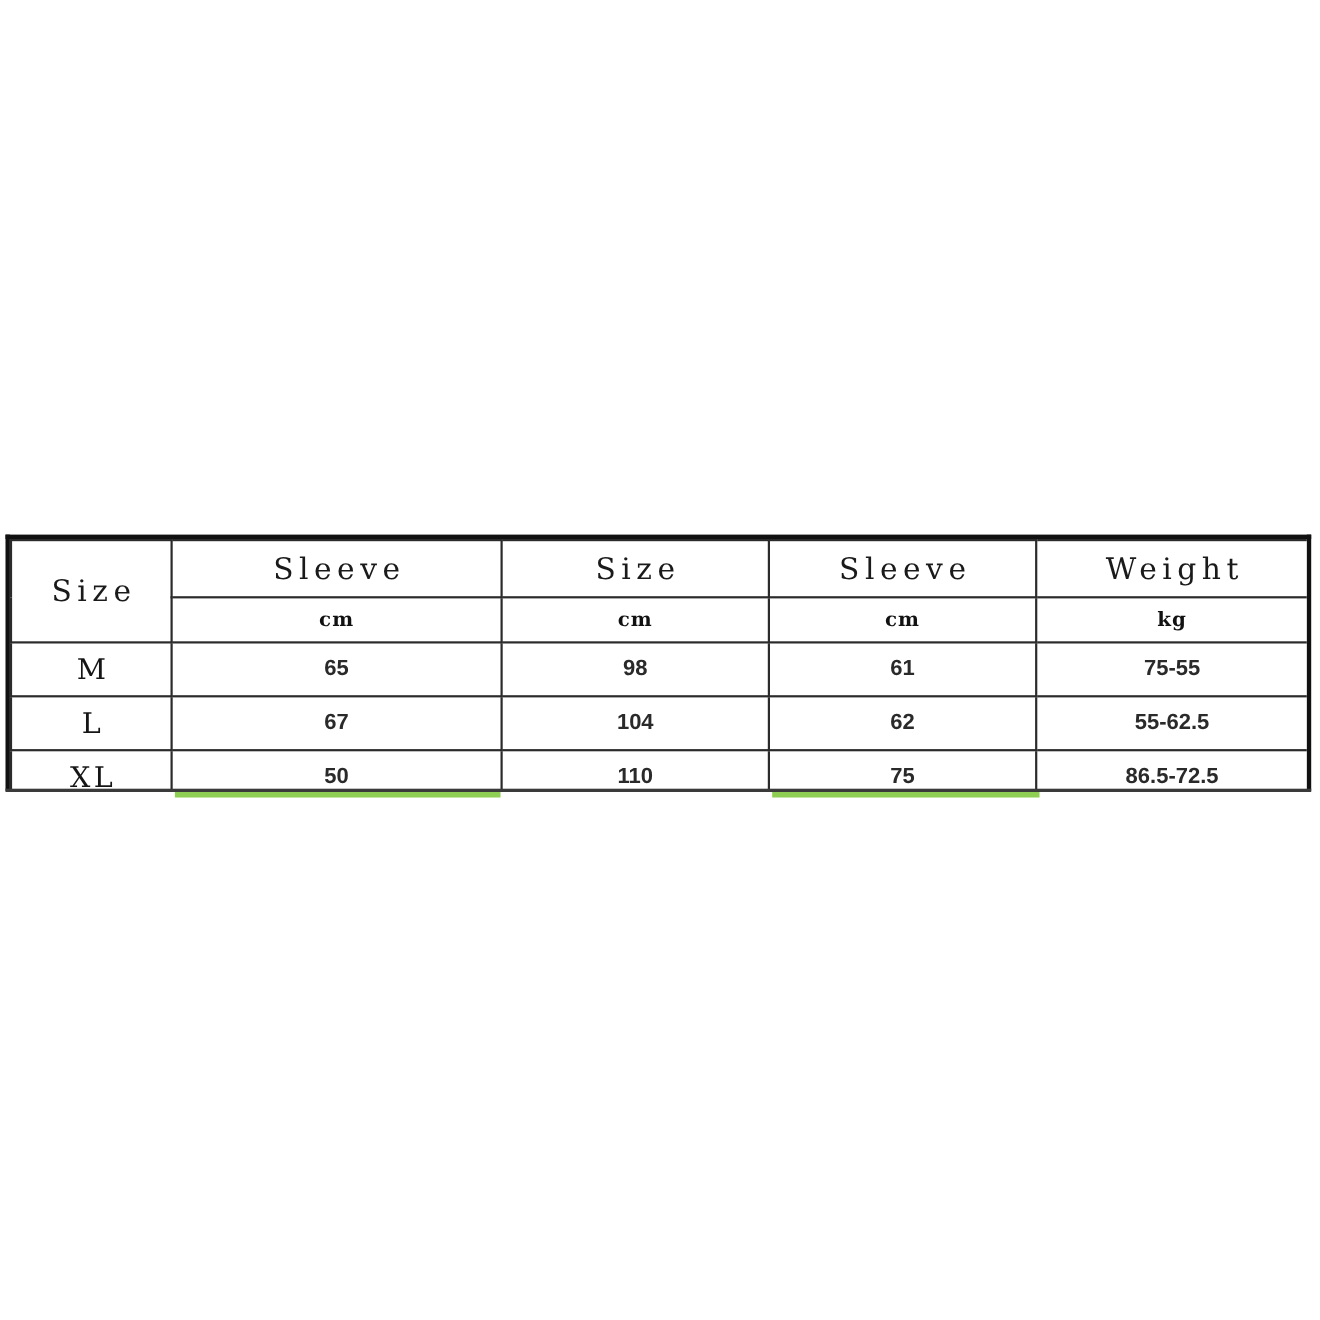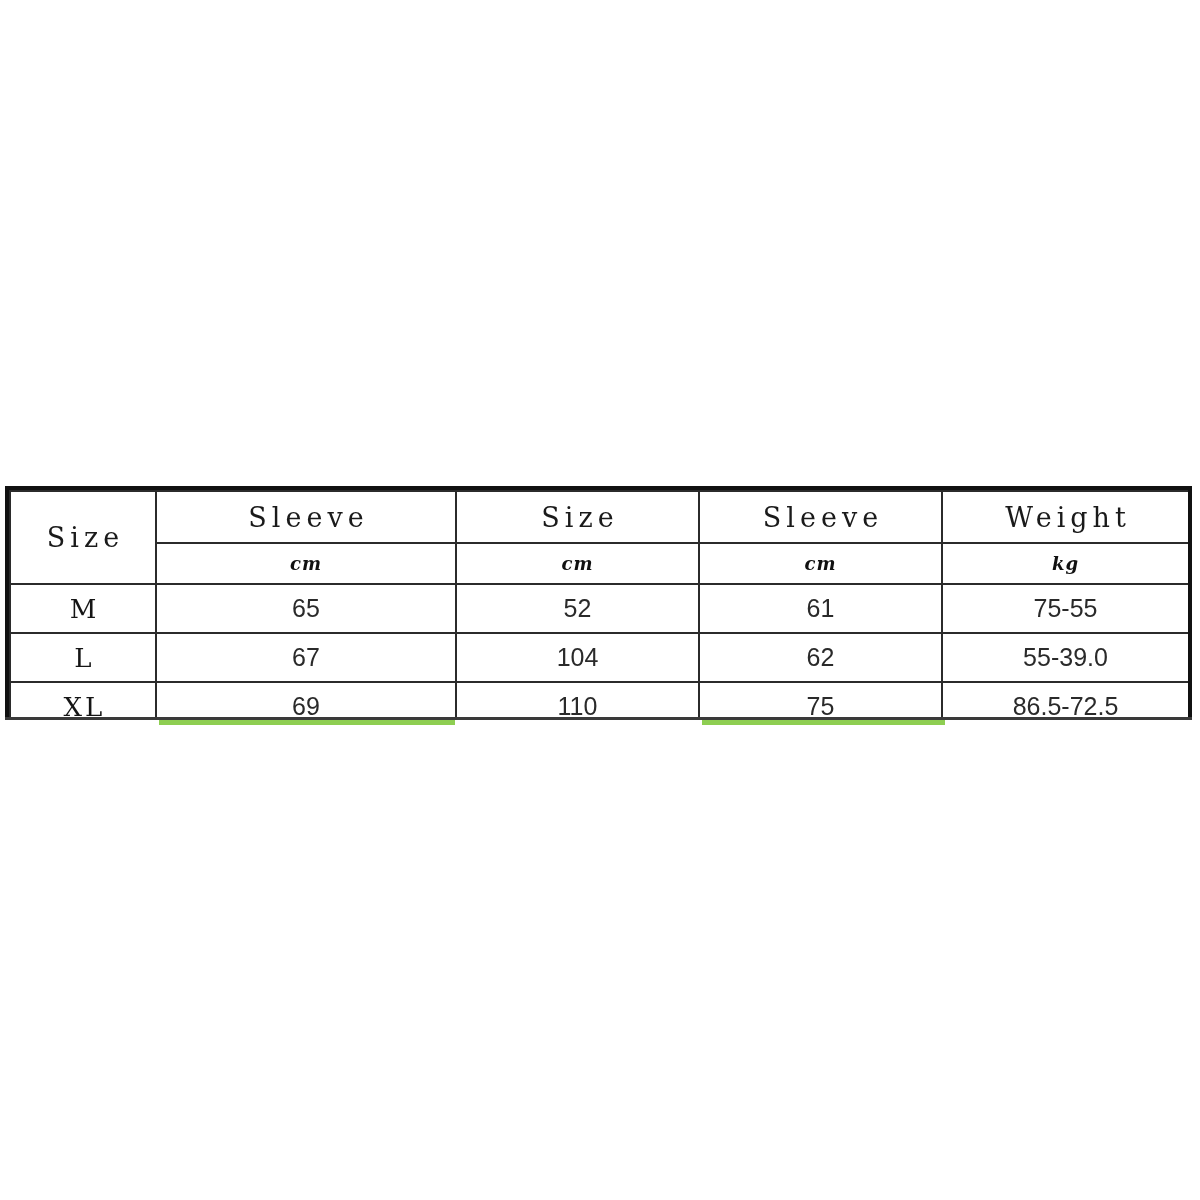--- a/index.html
+++ b/index.html
@@ -74,35 +74,34 @@
     display: block;
     text-indent: 5px;
   }
   .unit-label {
     font-family: "DejaVu Serif", "Liberation Serif", serif;
     font-size: 18px;
     font-weight: 700;
     letter-spacing: 1px;
     color: #111111;
     display: block;
-    font-style: italic;
   }
   .size-label {
     font-family: "DejaVu Serif", "Liberation Serif", serif;
     font-size: 26px;
     font-weight: 400;
     letter-spacing: 3px;
     color: #151515;
     display: block;
     text-indent: 3px;
   }
   .val {
     font-family: "Liberation Sans", sans-serif;
-    font-size: 25px;
-    font-weight: 400;
+    font-size: 20px;
+    font-weight: 700;
     color: #2a2a2a;
     display: block;
   }
 
   td.green { background: #8ece52; }
 
   td.merged-size {
     border-bottom: 2px solid #2b2b2b;
   }
 
@@ -174,21 +173,21 @@
         </tr>
 
         <tr class="r-data">
           <td>
             <span class="size-label">M</span>
           </td>
           <td class="green">
             <span class="val">65</span>
           </td>
           <td>
-            <span class="val">52</span>
+            <span class="val">98</span>
           </td>
           <td class="green">
             <span class="val">61</span>
           </td>
           <td>
             <span class="val">75-55</span>
           </td>
         </tr>
 
         <tr class="r-data">
@@ -198,30 +197,30 @@
           <td class="green">
             <span class="val">67</span>
           </td>
           <td>
             <span class="val">104</span>
           </td>
           <td class="green">
             <span class="val">62</span>
           </td>
           <td>
-            <span class="val">55-39.0</span>
+            <span class="val">55-62.5</span>
           </td>
         </tr>
 
         <tr class="r-data">
           <td>
             <span class="size-label">XL</span>
           </td>
           <td class="green">
-            <span class="val">69</span>
+            <span class="val">50</span>
           </td>
           <td>
             <span class="val">110</span>
           </td>
           <td class="green">
             <span class="val">75</span>
           </td>
           <td>
             <span class="val">86.5-72.5</span>
           </td>

